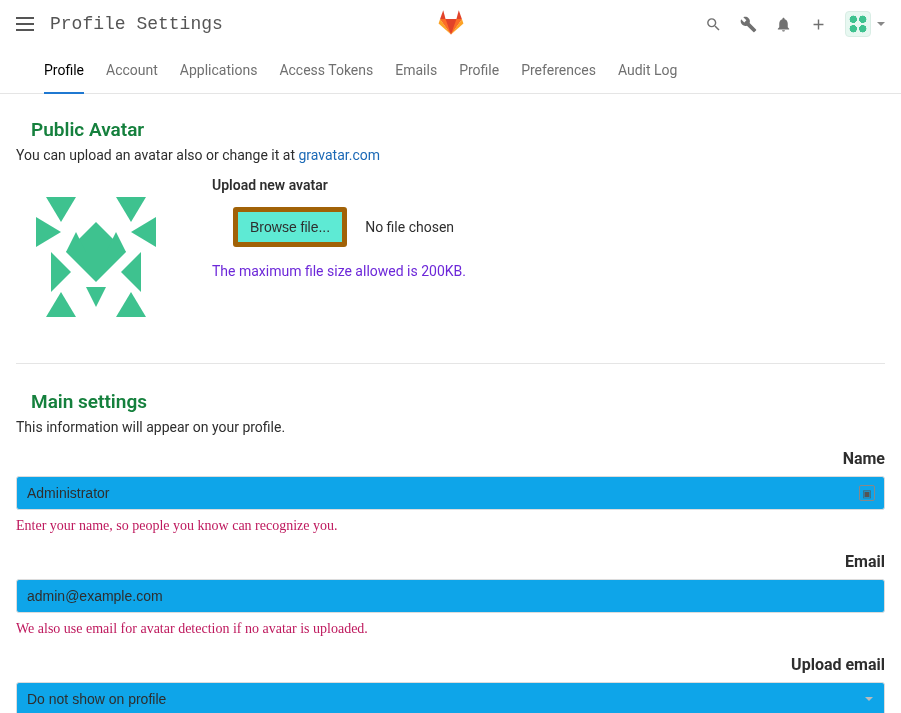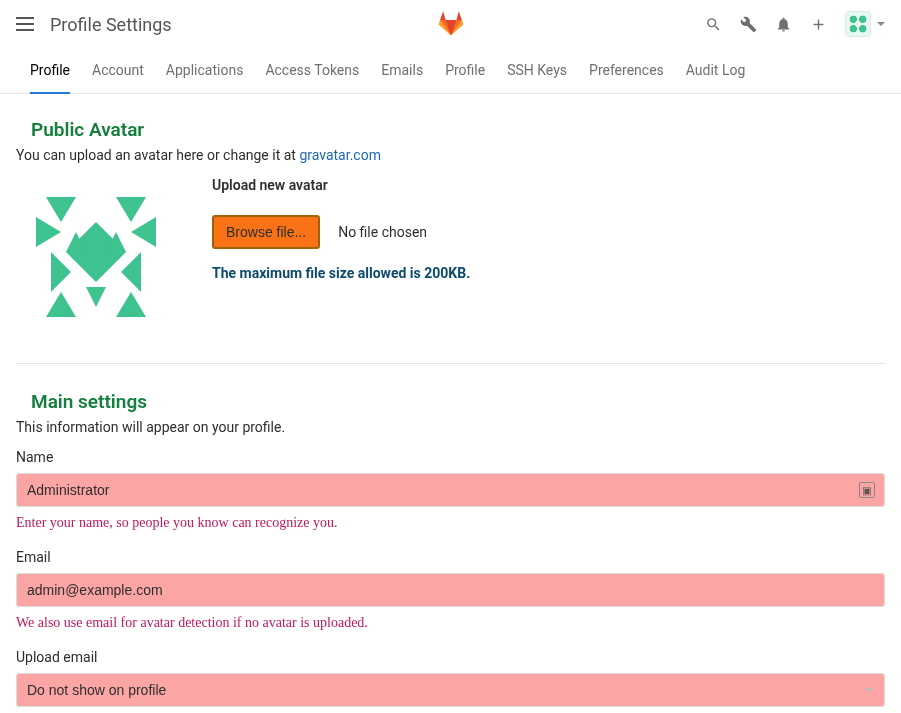--- a/index.html
+++ b/index.html
@@ -11,20 +11,21 @@
     width: 901px;
   }
   a { color: #1b69b6; text-decoration: none; }
 
   
   .header {
     display: flex;
     align-items: center;
     height: 48px;
     padding: 0 16px;
+    font-family: Liberation Mono, monospace;
   }
   .hamburger { width: 18px; height: 14px; display:flex; flex-direction:column; justify-content:space-between; cursor:pointer; }
   .hamburger span { display:block; height:2px; background:#555; }
   .page-title {
     font-size: 18px;
     color: #555;
     margin-left: 16px;
     font-weight: 400;
   }
   .logo { position:absolute; left:50%; transform:translateX(-50%); }
@@ -40,21 +41,21 @@
       radial-gradient(circle at 70% 70%, #3ec28f 15%, transparent 16%),
       #e7f8f1;
     border:1px solid #d9ede5;
   }
   .caret-down { width:0;height:0;border-left:4px solid transparent;border-right:4px solid transparent;border-top:4px solid #888; margin-left:2px;}
 
   
   .tabs {
     border-bottom: 1px solid #e5e5e5;
     display:flex;
-    padding: 0 16px 0 30px;
+    padding: 0 16px 0 44px;
     gap: 22px;
   }
   .tab {
     padding: 14px 0;
     color:#707070;
     cursor:pointer;
     font-size:14px;
   }
   .tab.active {
     color:#000;
@@ -64,35 +65,35 @@
 
   
   .content { padding: 24px 16px; }
   h3.section-title { font-size:19px; font-weight:600; margin-bottom:6px; color:#15803d;margin-left:15px; }
   .section-sub { color:#2e2e2e; margin-bottom:14px; }
   .avatar-row { display:flex; gap:36px; align-items:flex-start; }
   .avatar-lg {
     width:160px; height:160px; border-radius:50%; flex-shrink:0;
     background:#fff; position:relative; overflow:hidden;
   }
-  .upload-block h4 { font-size:14px; font-weight:600; margin-bottom:22px; }
+  .upload-block h4 { font-size:14px; font-weight:600; margin-bottom:14px; }
   .browse-row { display:flex; align-items:center; gap:18px; margin-bottom:16px;}
   .btn {
-    border:2px solid #a16207; background:#f97316; padding:7px 12px;
-    font-size:14px; color:#2e2e2e; border-radius:3px; cursor:pointer;
-  }
-  .muted { color:#0c4a6e;font-weight:bold; }
+    border:5px solid #a16207; background:#5eead4; padding:7px 12px;
+    font-size:14px; color:#2e2e2e; border-radius:3px; cursor:pointer;margin-left:21px;
+  }
+  .muted { color:#6d28d9; }
   hr.sep { border:none; border-top:1px solid #e5e5e5; margin:26px 0; }
 
   .form-group { margin-bottom:18px; }
-  .form-group label { display:block; font-weight:400; font-size:14px; margin-bottom:8px; color:#2e2e2e; }
+  .form-group label { display:block; font-weight:700; font-size:16px; margin-bottom:8px; color:#2e2e2e;text-align:right; }
   .form-control {
     width:100%; padding:8px 10px; font-size:14px;
     border:1px solid #dcdcdc; border-radius:3px; color:#2e2e2e;
-    background:#fca5a5;
+    background:#0ea5e9;
   }
   .input-wrap { position:relative; }
   .input-suffix-icon {
     position:absolute; right:10px; top:50%; transform:translateY(-50%);
     width:16px; height:16px; border:1px solid #888; border-radius:2px;
     display:flex; align-items:center; justify-content:center; font-size:10px; color:#555;
   }
   .help { color:#be185d; margin-top:8px; font-size:14px;font-family:Liberation Serif, serif; }
   .select-wrap { position:relative; }
   .select-wrap::after {
@@ -152,30 +153,29 @@
   </div>
 </div>
 
 <div class="tabs">
   <div class="tab active">Profile</div>
   <div class="tab">Account</div>
   <div class="tab">Applications</div>
   <div class="tab">Access Tokens</div>
   <div class="tab">Emails</div>
   <div class="tab">Profile</div>
-  <div class="tab">SSH Keys</div>
   <div class="tab">Preferences</div>
   <div class="tab">Audit Log</div>
 </div>
 
 <div class="content">
 
   <h3 class="section-title">Public Avatar</h3>
   <p class="section-sub">
-    <span>You can upload an avatar here or change it at </span><a href="#">gravatar.com</a>
+    <span>You can upload an avatar also or change it at </span><a href="#">gravatar.com</a>
   </p>
 
   <div class="avatar-row">
     <div class="avatar-lg">
       <svg viewBox="0 0 160 160" width="160" height="160">
 
         <rect width="160" height="160" fill="#fff"></rect>
         <g fill="#3ec28f">
           <polygon points="30,20 60,20 45,45"></polygon>
           <polygon points="100,20 130,20 115,45"></polygon>

